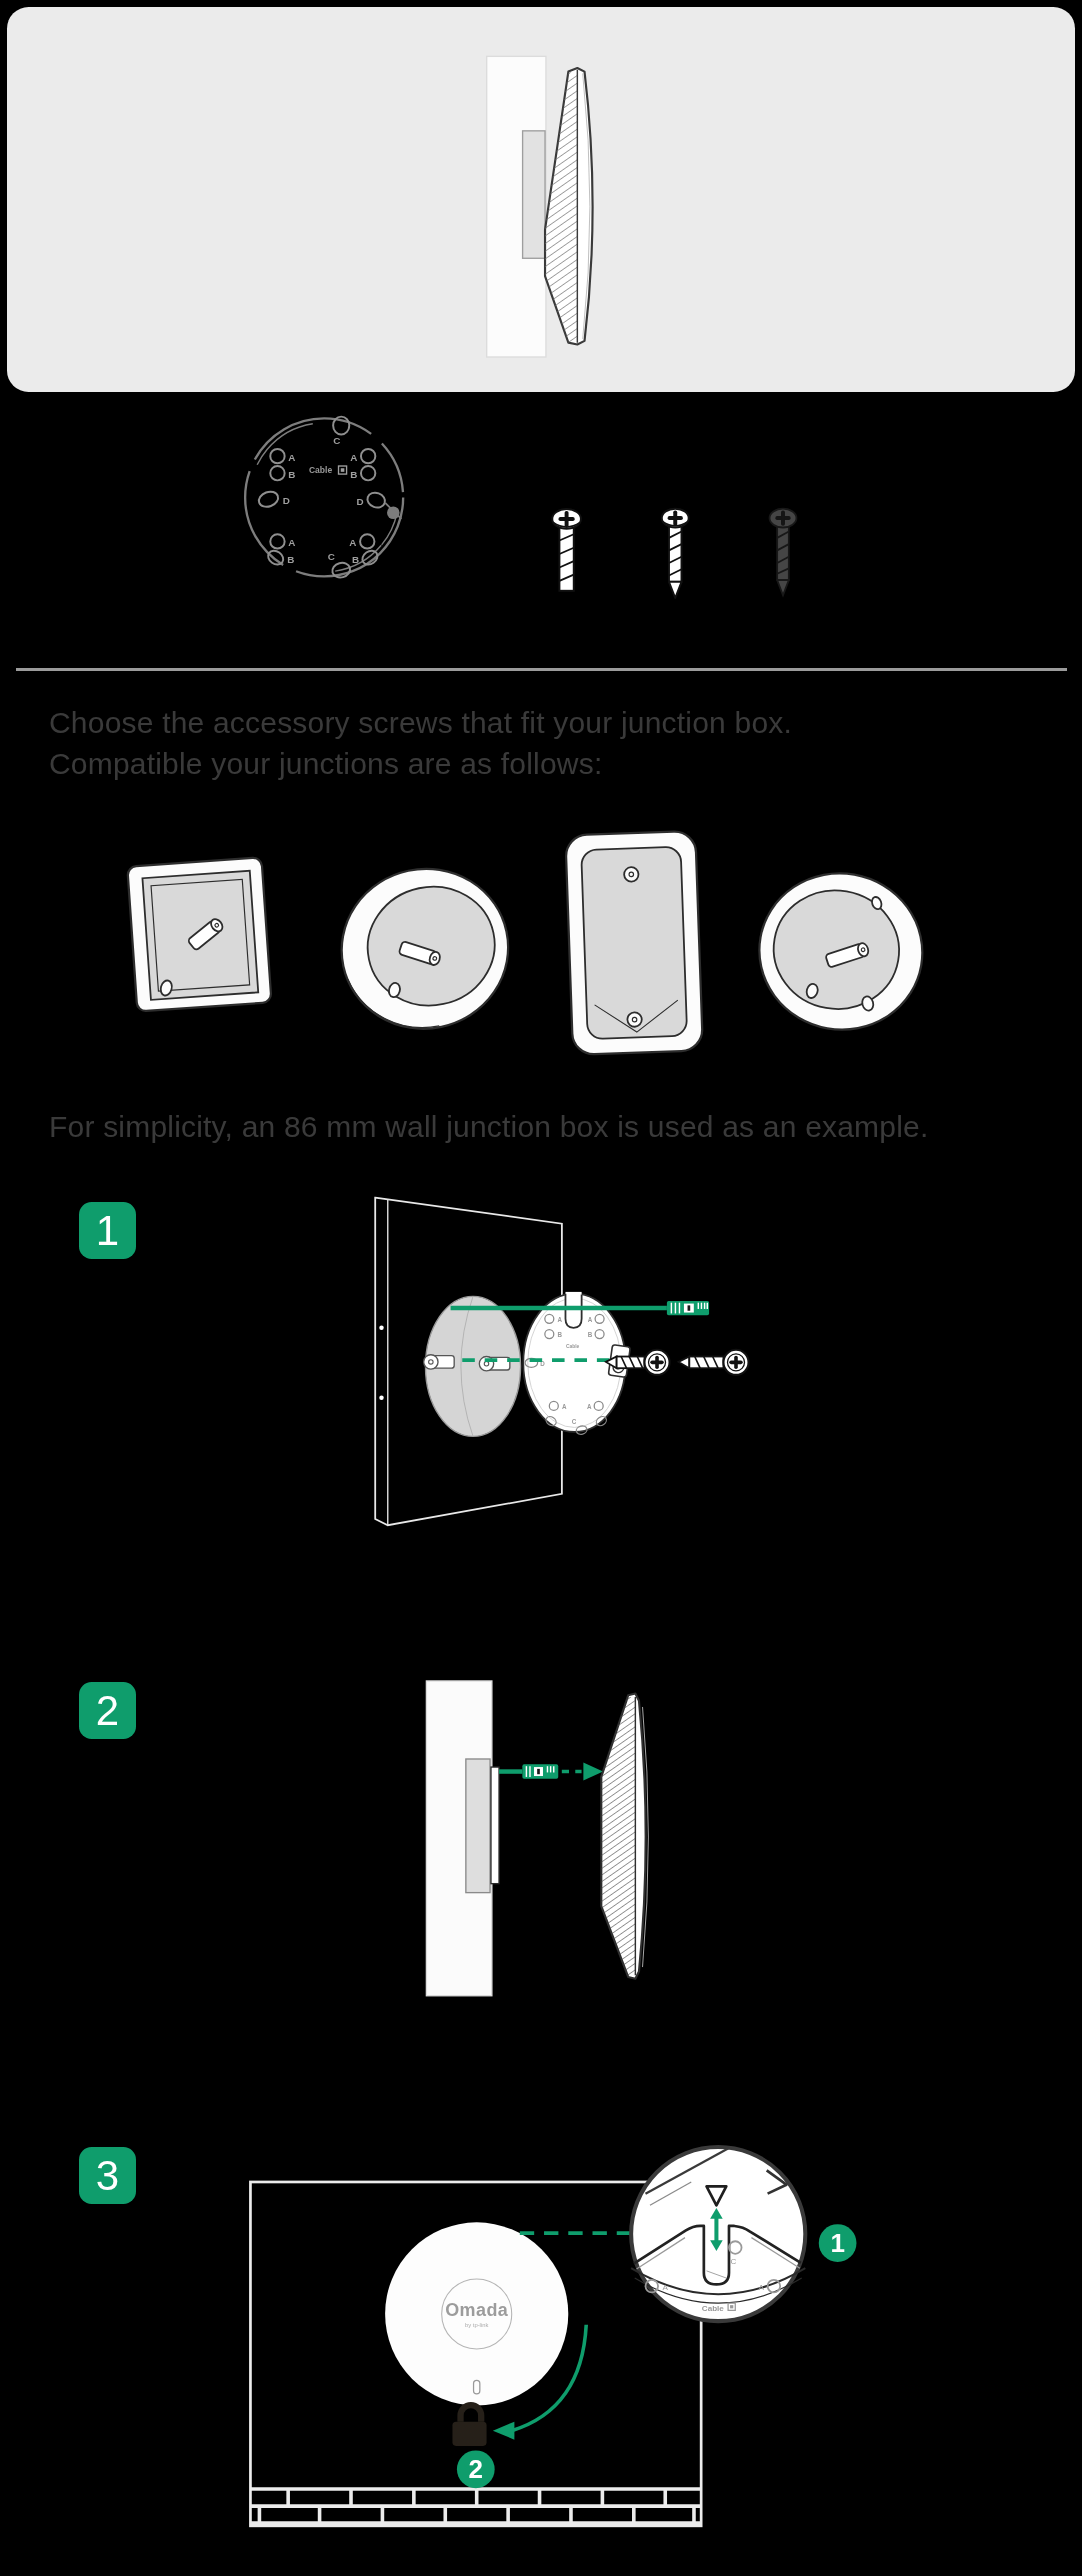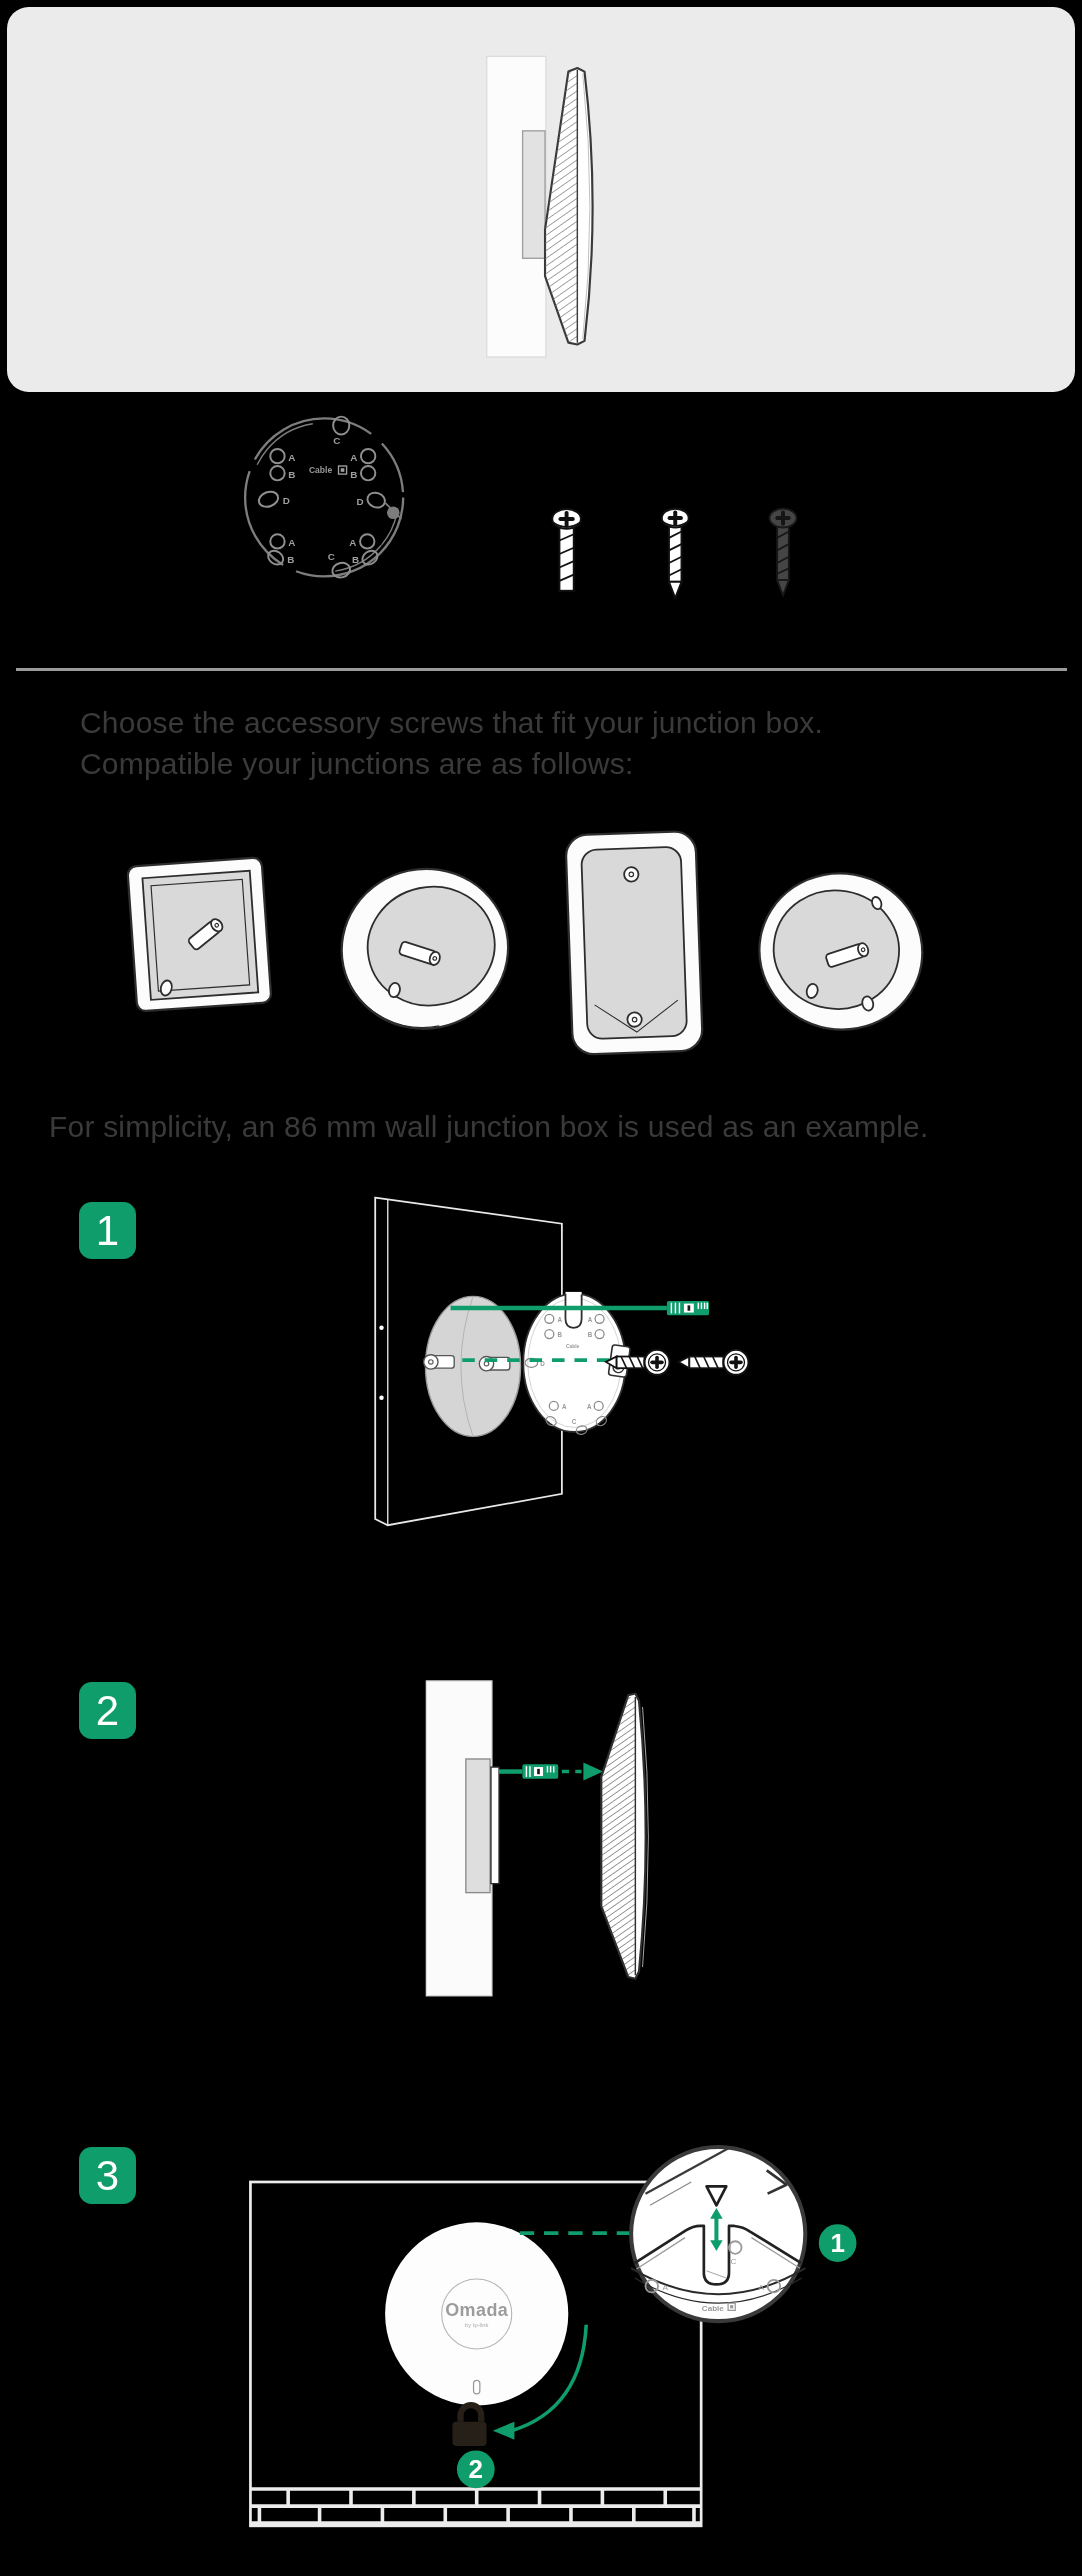--- a/index.html
+++ b/index.html
@@ -12,21 +12,21 @@
     position:absolute; left:7.2px; top:7.2px; width:1068px; height:385px;
     background:#ebebeb; border-radius:21.6px;
   }
   .abs { position:absolute; }
   .divider {
     position:absolute; left:16px; top:668px; width:1051px; height:2.7px;
     background:var(--line-gray);
   }
   .intro {
     position:absolute; left:49px; top:702px; color:var(--ink);
-    font-size:30px; line-height:41px; letter-spacing:0.2px;margin-left:31px;
+    font-size:30px; line-height:41px; letter-spacing:0.2px;
   }
   .example-note {
     position:absolute; left:49px; top:1110px; color:var(--ink);
     font-size:30px; letter-spacing:0.2px;
   }
   .badge {
     position:absolute; width:57px; height:57px; border-radius:12.6px;
     background:var(--accent); color:#fff; display:flex;
     align-items:center; justify-content:center;
     font-size:42px; font-weight:400; line-height:1;

